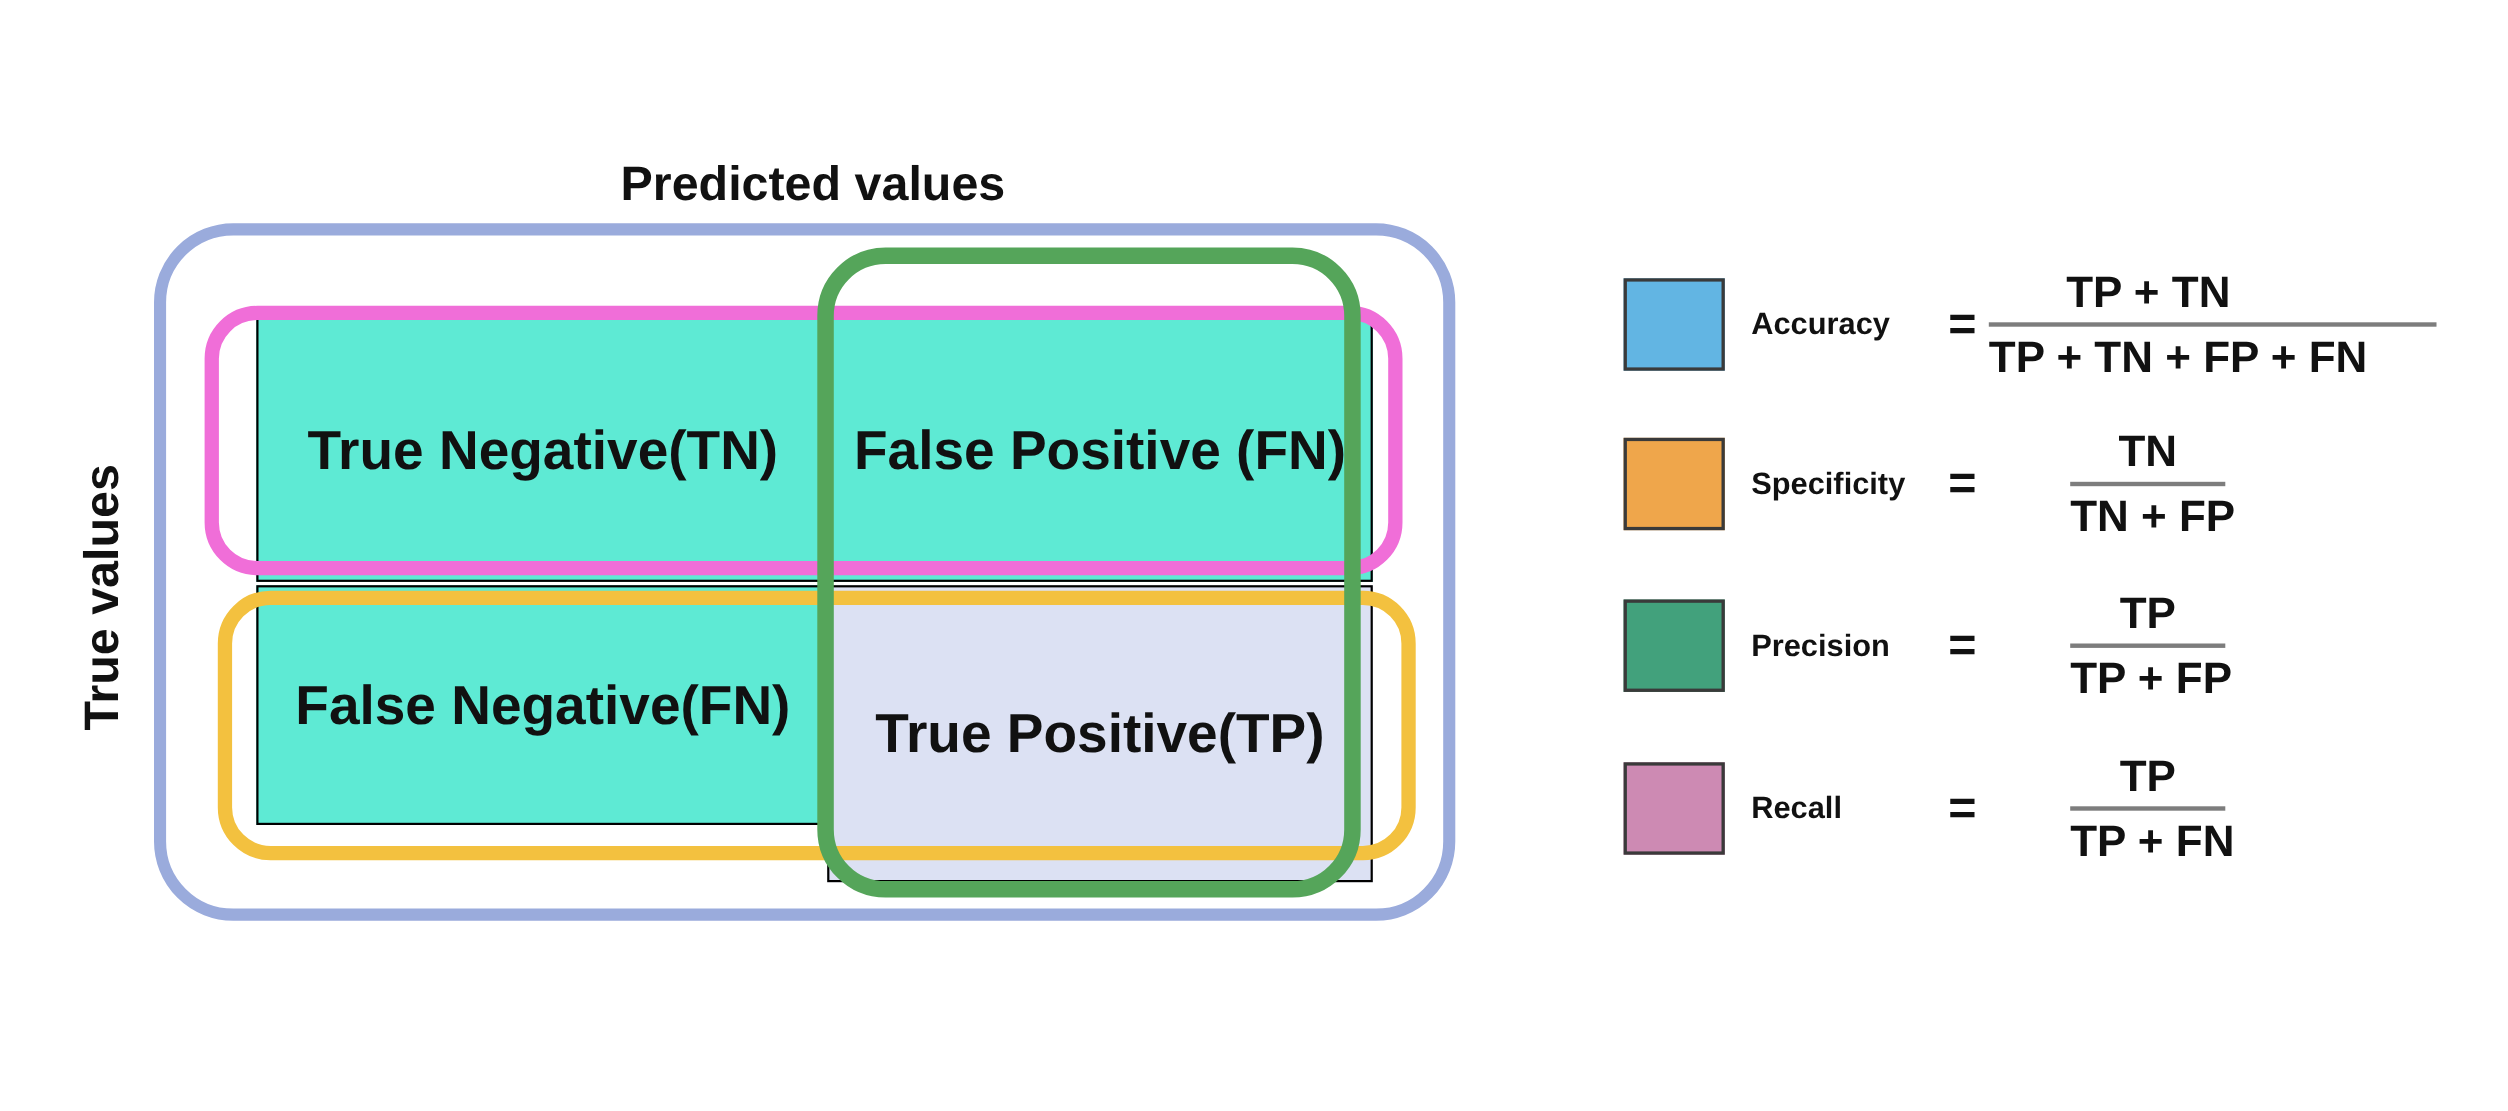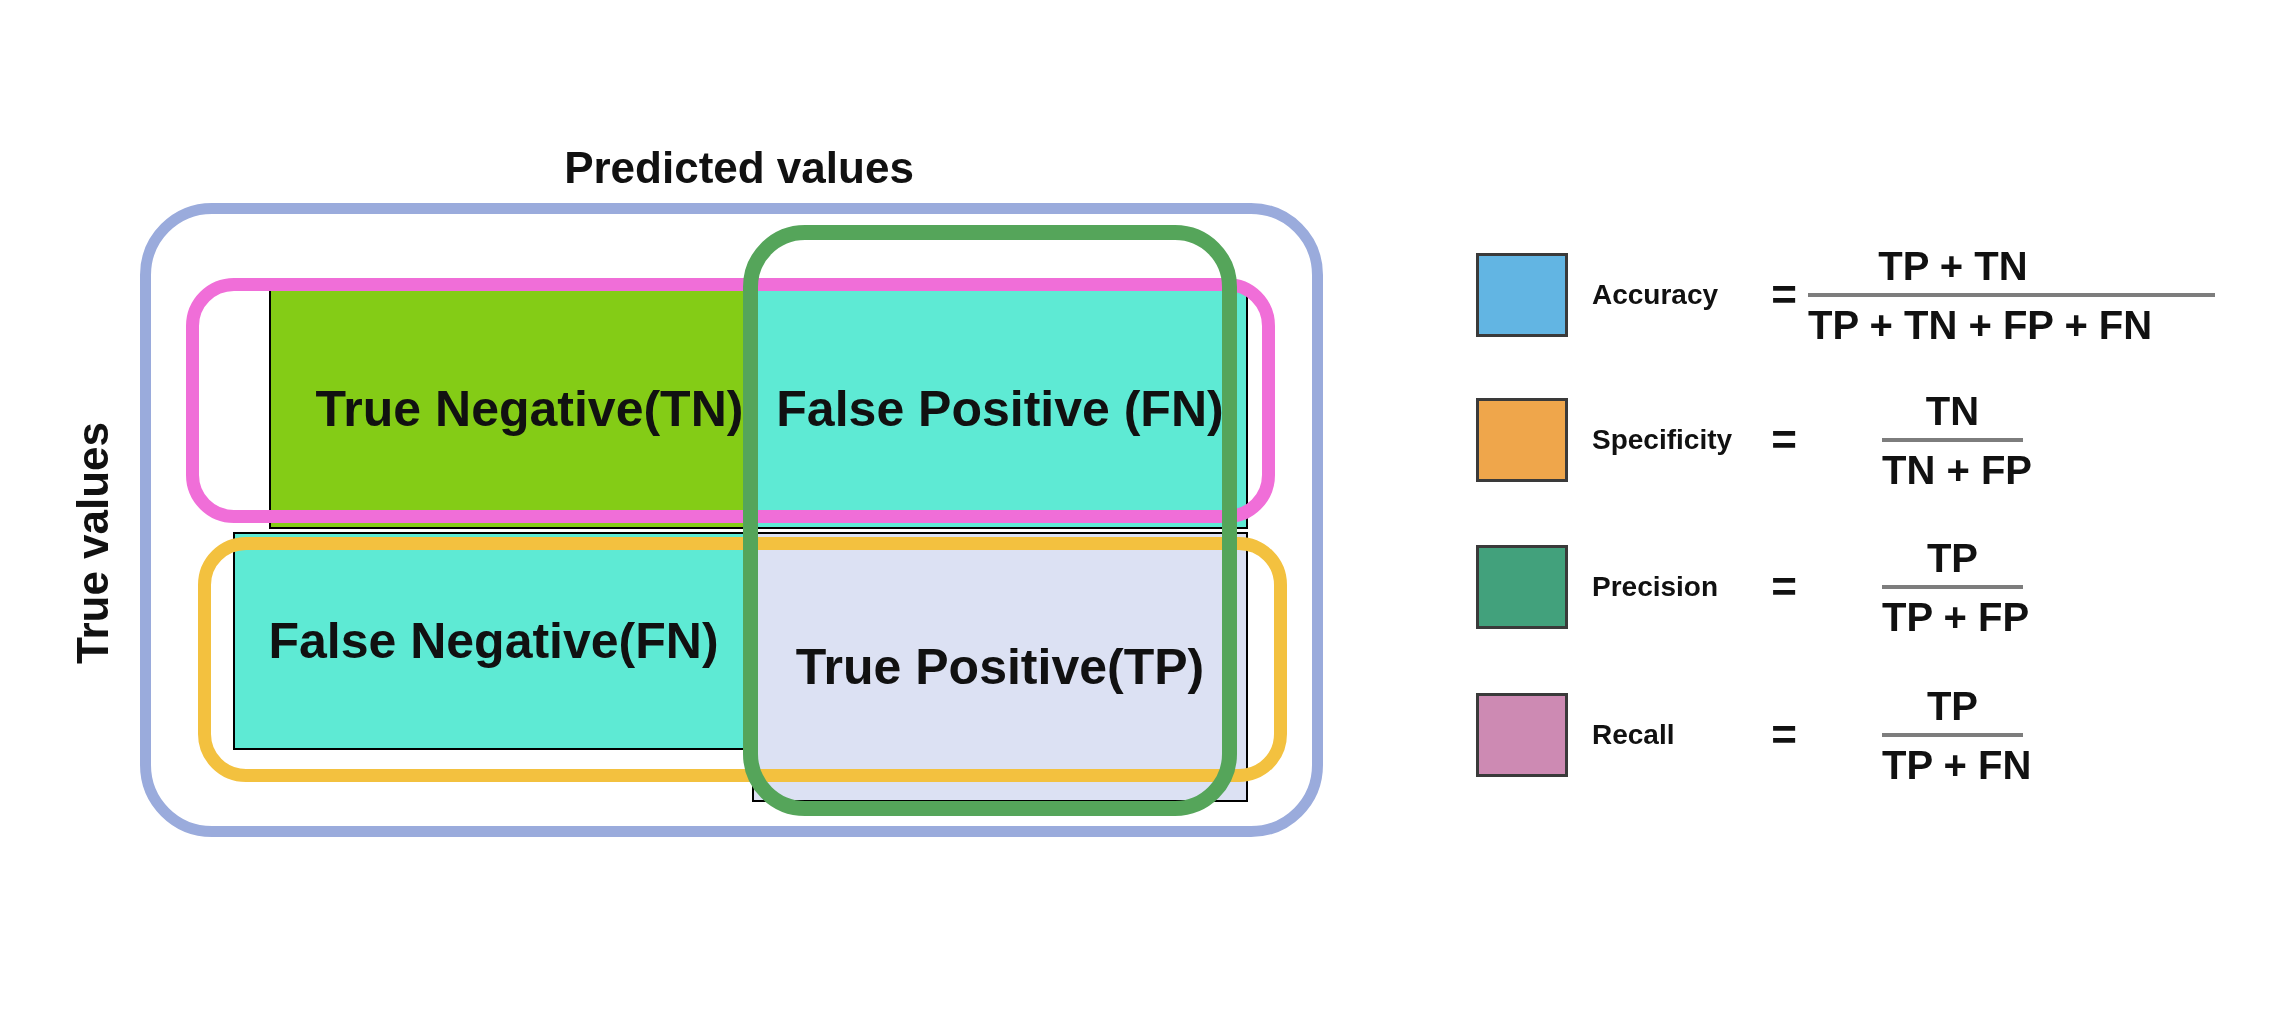--- a/index.html
+++ b/index.html
@@ -107,21 +107,21 @@
   #legend-row-3 { top: 660px; padding-left: 39px; }
 </style>
 </head>
 <body>
 
 <div id="canvas">
 
   <div class="abs axis-label" id="predicted-label">Predicted values</div>
   <div class="abs axis-label" id="true-label">True values</div>
 
-  <div class="abs cell" id="cell-tn" style="background-color: #84cc16; margin-left: 36px;">True Negative(TN)</div>
+  <div class="abs cell" id="cell-tn" style="background-color: #5eead4;">True Negative(TN)</div>
   <div class="abs cell" id="cell-fp" style="background-color: #5eead4;">False Positive (FN)</div>
   <div class="abs cell" id="cell-fn" style="background-color: #5eead4;">False Negative(FN)</div>
   <div class="abs cell" id="cell-tp" style="background-color: rgb(220, 225, 243);">True Positive(TP)</div>
 
   <div class="abs outline" id="outline-blue" style="border-color: rgb(154, 171, 220);"></div>
   <div class="abs outline" id="outline-pink" style="border-color: rgb(240, 110, 216);"></div>
   <div class="abs outline" id="outline-yellow" style="border-color: rgb(243, 193, 63);"></div>
   <div class="abs outline" id="outline-green" style="border-color: rgb(85, 165, 90);"></div>
 
   <div class="legend-row" id="legend-row-0">

